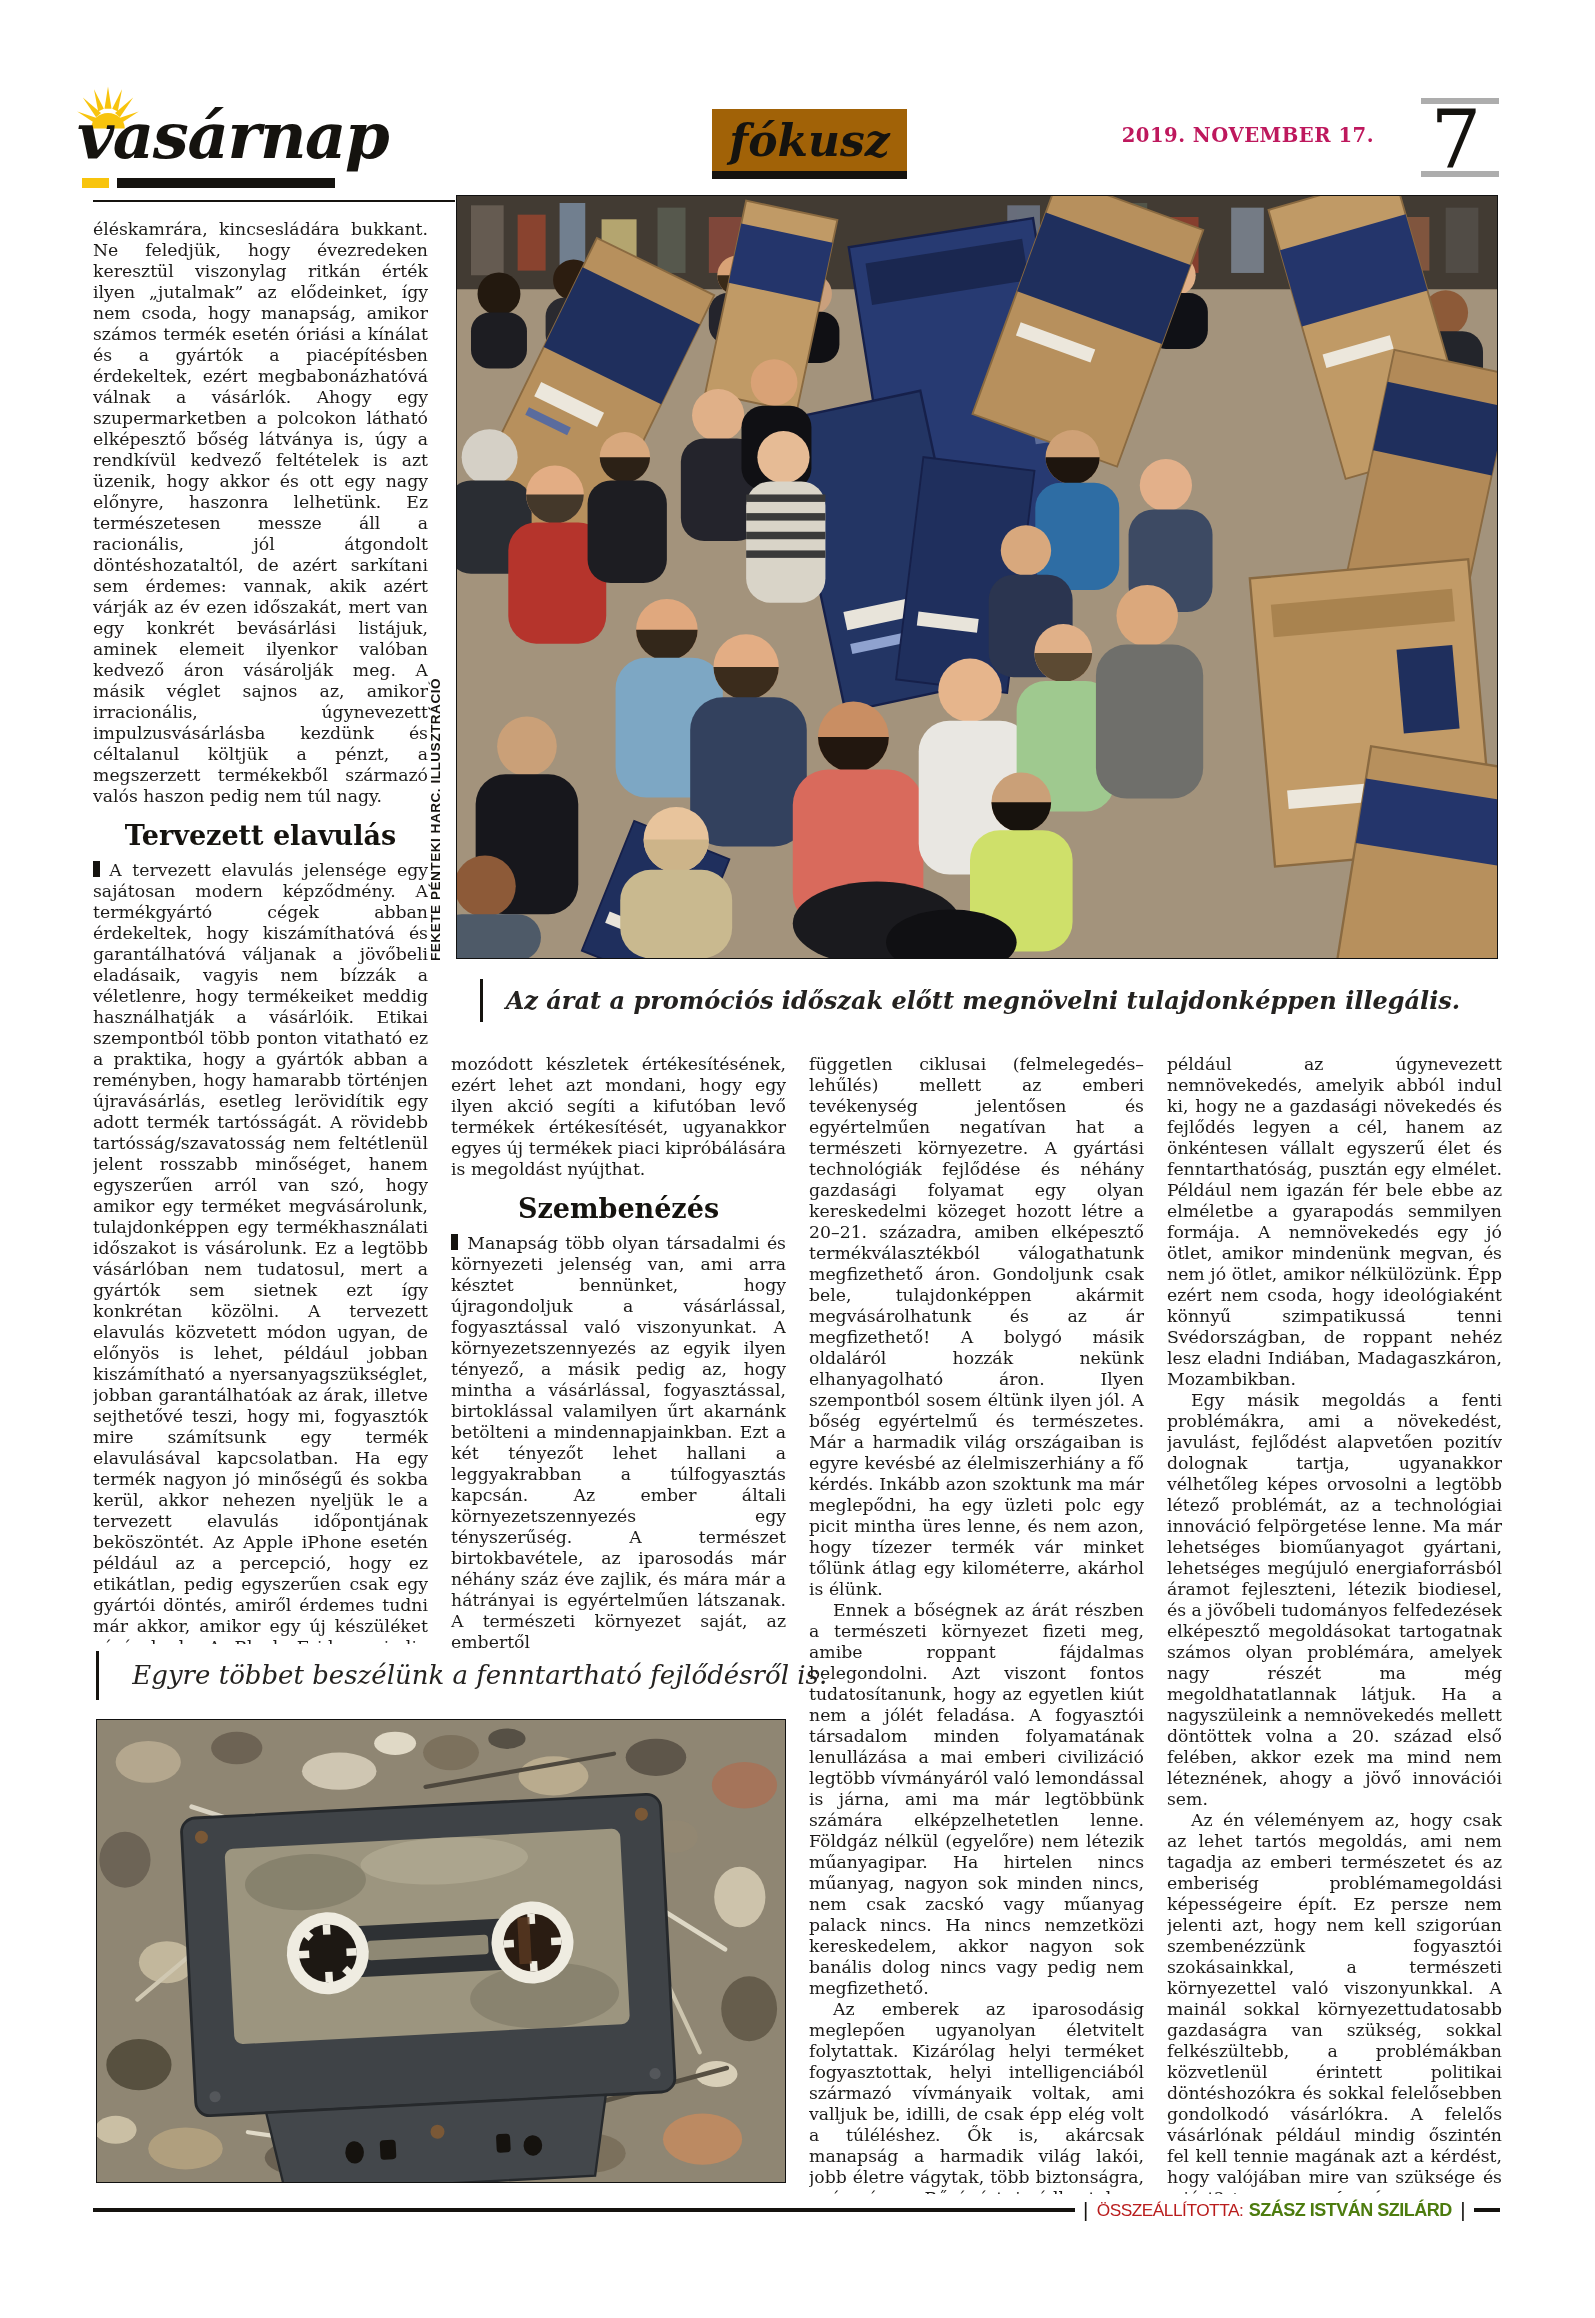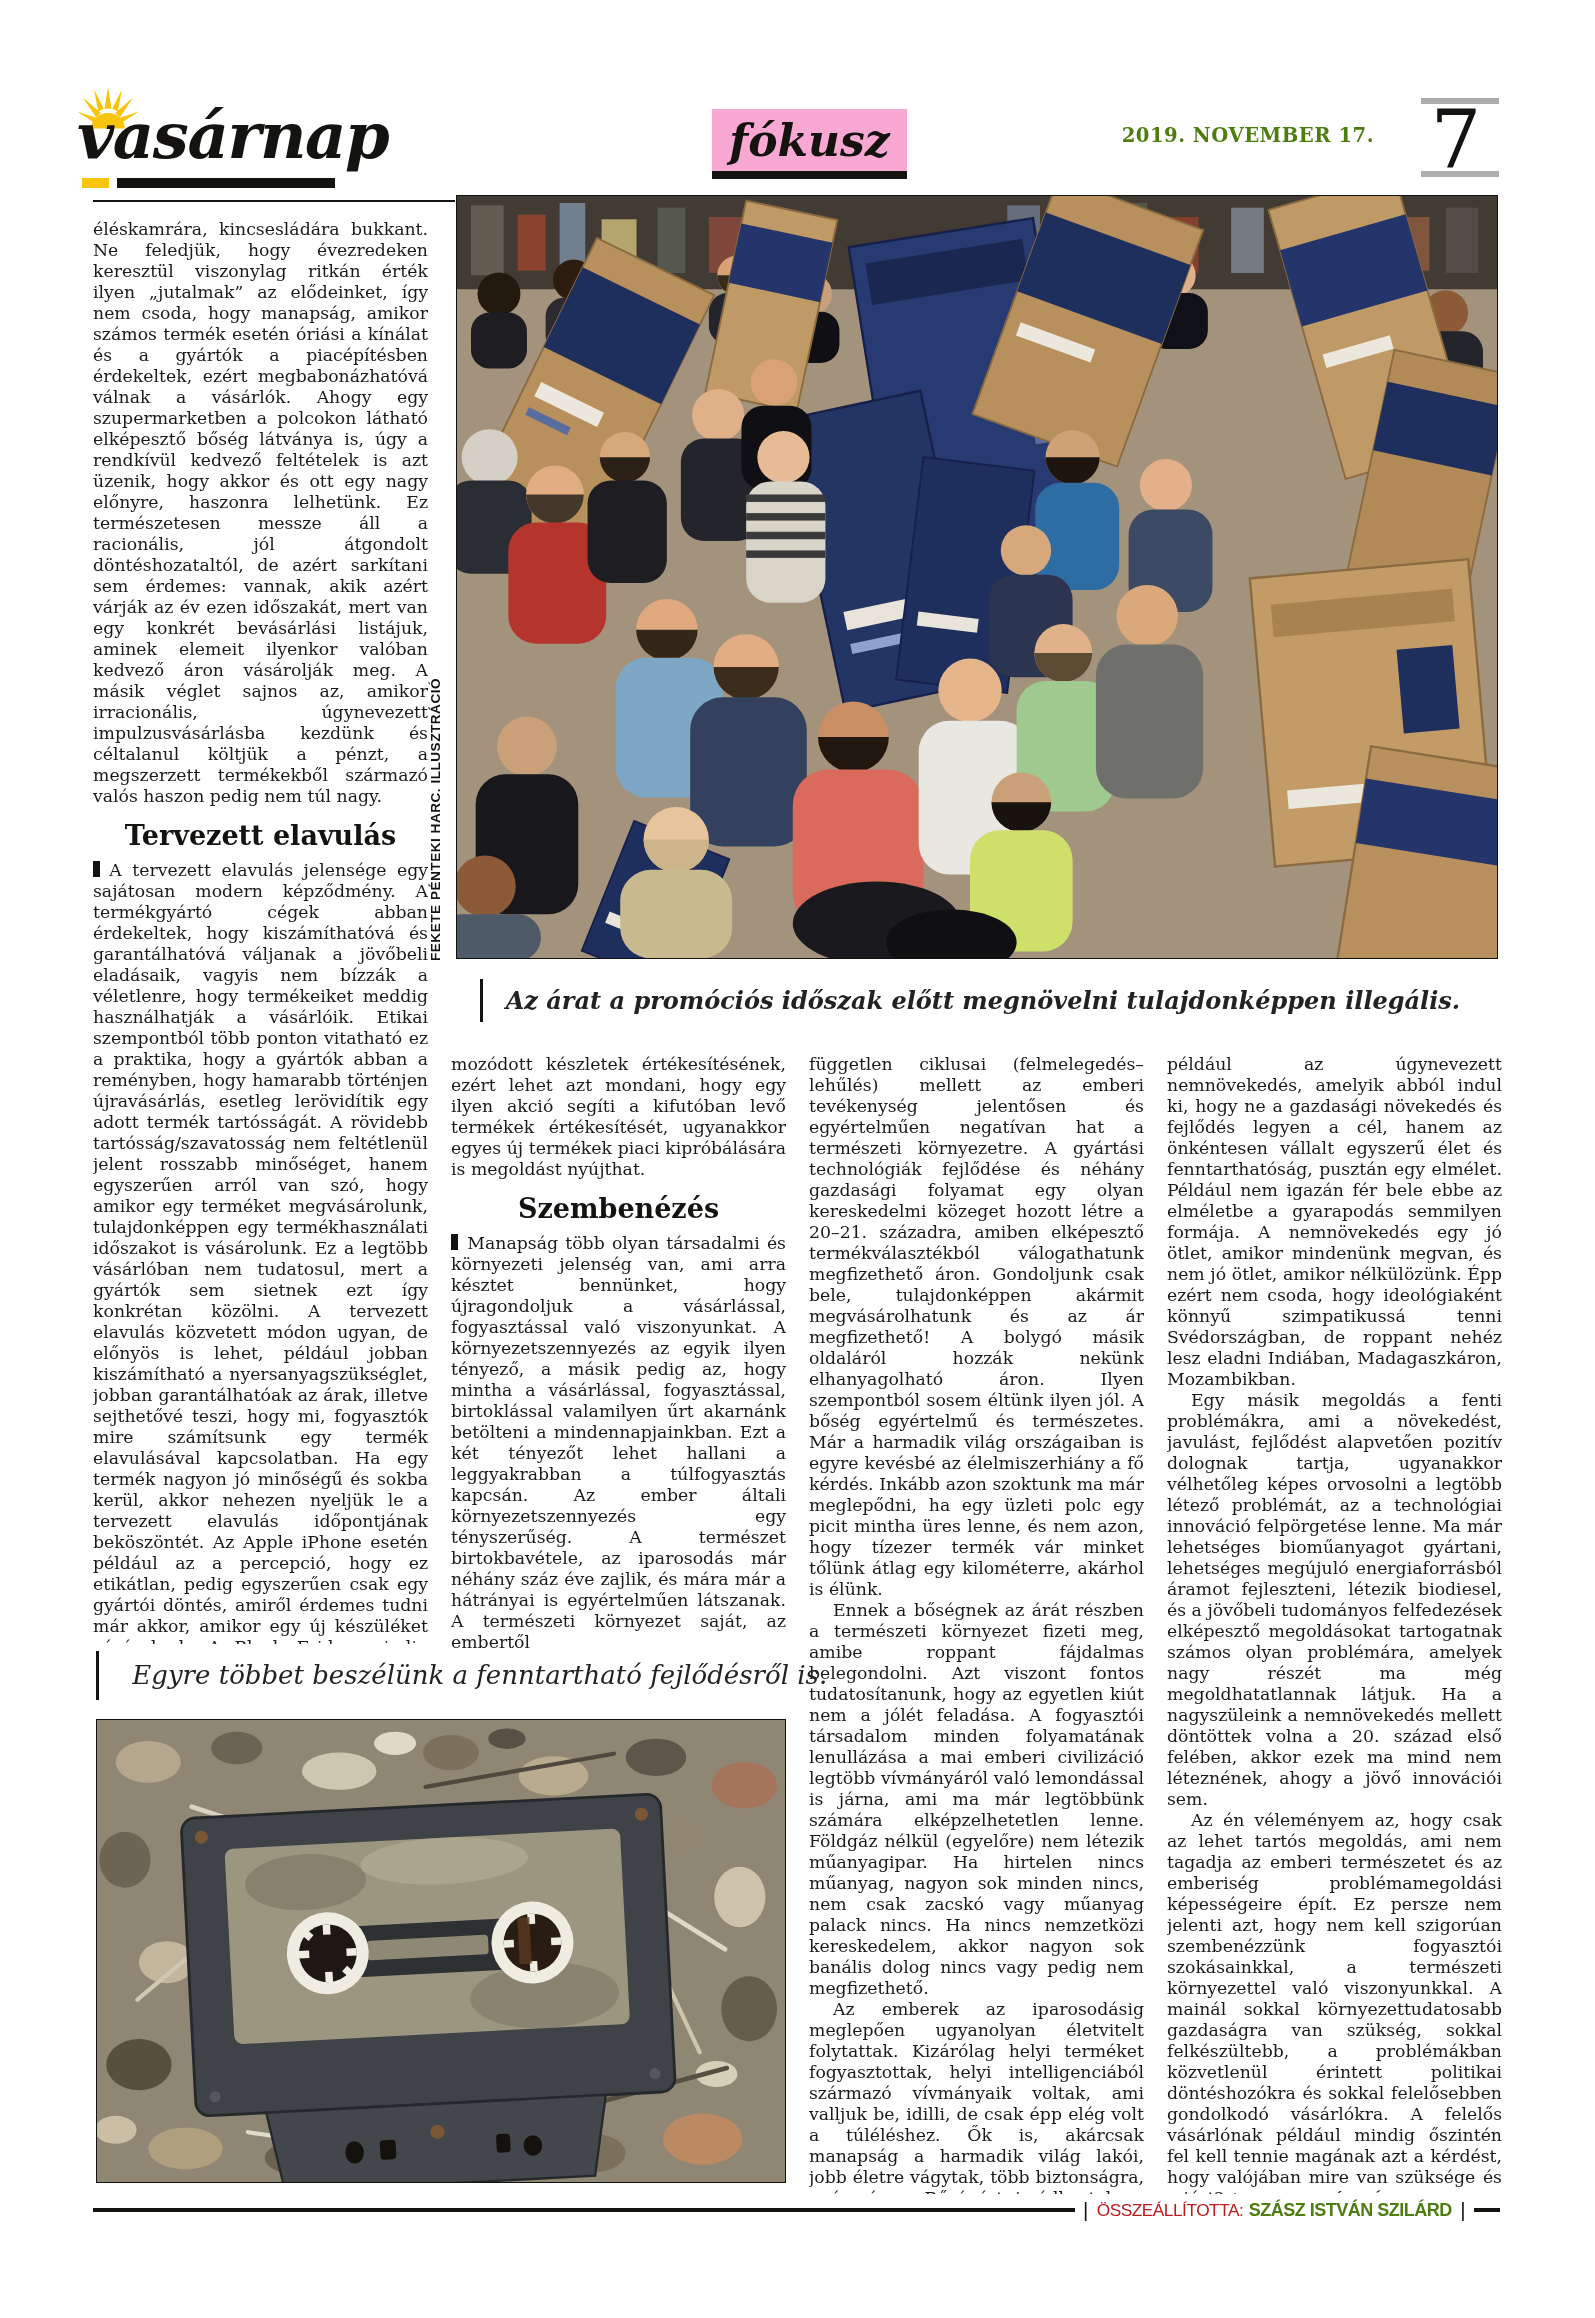--- a/index.html
+++ b/index.html
@@ -13,27 +13,27 @@
   .sunburst{position:absolute;left:-3.7px;top:-8.4px;width:70px;height:56px;}
   .logo-text{
     position:absolute;left:0;top:4.7px;font-size:64px;font-weight:bold;font-style:italic;
     letter-spacing:-1.4px;color:#15130f;white-space:nowrap;
   }
   .logo-bar{position:absolute;left:4.7px;top:85px;width:252px;height:10.3px;}
   .logo-bar .yb{position:absolute;left:0;top:0;width:27px;height:10.3px;background:#f8c40d;}
   .logo-bar .bb{position:absolute;left:35px;top:0;width:218px;height:10.3px;background:#15130f;}
   .header-rule{position:absolute;left:93px;top:200px;width:362px;height:1.9px;background:#15130f;}
   .section-box{
-    position:absolute;left:712px;top:109px;width:195px;height:62px;background:#f9a8d4;
+    position:absolute;left:712px;top:109px;width:195px;height:62px;background:#a16207;
     border-bottom:8.4px solid #15130f;display:flex;align-items:center;justify-content:center;
   }
   .section-box span{font-size:44px;font-weight:bold;font-style:italic;color:#15130f;}
   .issue-date{
     position:absolute;left:1094px;top:124px;width:280px;text-align:right;
-    font-size:19.6px;font-weight:bold;letter-spacing:0.5px;color:#4d7c0f;white-space:nowrap;
+    font-size:19.6px;font-weight:bold;letter-spacing:0.5px;color:#be185d;white-space:nowrap;
   }
   .pagenum-block{position:absolute;left:1421px;top:98px;width:78px;height:79px;}
   .pagenum-block .gbar{position:absolute;left:0;width:78px;height:6px;background:#adadad;}
   .gbar.t{top:0;} .gbar.b{top:73px;}
   .pagenum{
     position:absolute;left:0;top:3.7px;width:70px;text-align:center;
     font-size:80px;font-weight:normal;color:#15130f;line-height:75px;
   }
   
   .main-photo{position:absolute;left:456px;top:195px;width:1042px;height:764px;margin:0;

